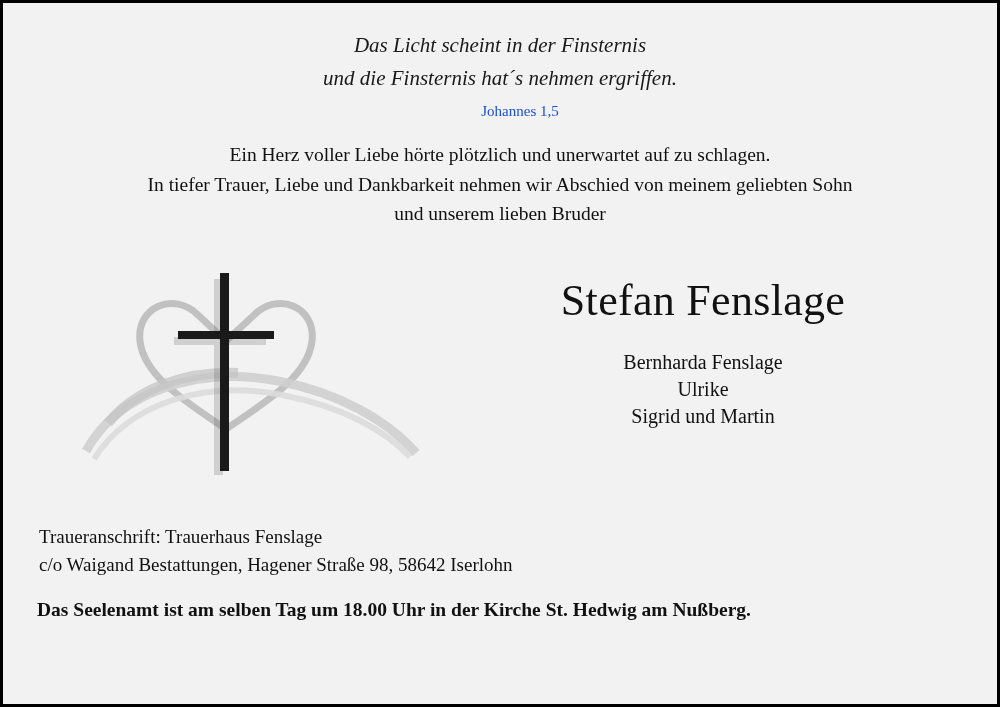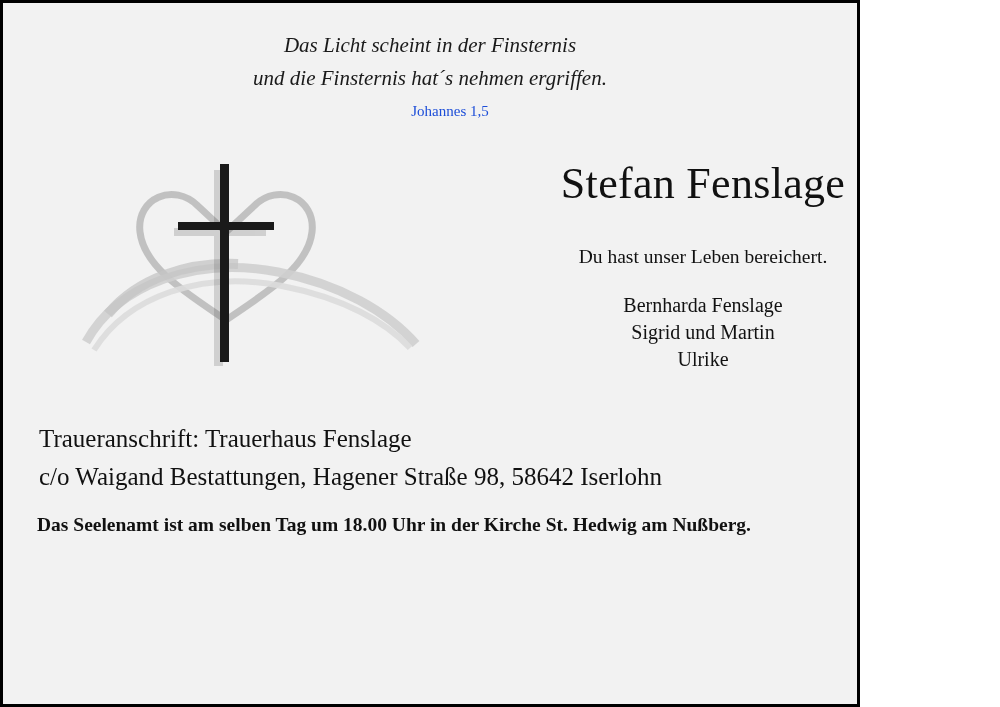--- a/index.html
+++ b/index.html
@@ -5,21 +5,21 @@
   html, body {
     margin: 0;
     padding: 0;
     background: #ffffff;
   }
   body {
     font-family: "Liberation Serif", serif;
   }
   .page {
     position: relative;
-    width: 860px;
+    width: 1000px;
     height: 707px;
     background: #f2f2f2;
     box-sizing: border-box;
     border: 3px solid #000000;
     overflow: hidden;
   }
   .inner {
     position: absolute;
     inset: 0;
     padding: 0;
@@ -63,21 +63,21 @@
   .emblem {
     position: absolute;
     left: 75px;
     top: 10px;
     width: 350px;
     height: 230px;
   }
   .right-col {
     position: absolute;
     left: 430px;
-    top: 4px;
+    top: 12px;
     width: 540px;
     text-align: center;
   }
   .deceased-name {
     font-size: 44px;
     color: #111;
     letter-spacing: 0.3px;
     margin-top: 22px;
     line-height: 1.1;
   }
@@ -95,23 +95,22 @@
   .survivors {
     margin-top: 24px;
     font-size: 20px;
     color: #111;
     line-height: 1.35;
   }
   .survivor-line { display: block; }
 
   
   .address {
-    margin-top: 6px;
     padding-left: 36px;
-    font-size: 25px;
+    font-size: 19px;
     color: #111;
     line-height: 1.5;
   }
   .addr-line { display: block; }
 
   .footer {
     padding-left: 28px;
     padding-right: 24px;
     margin-top: 16px;
     font-size: 19.5px;
@@ -126,20 +125,25 @@
 
 <div class="page">
   <div class="inner">
 
     <div class="verse">
       <span class="verse-line">Das Licht scheint in der Finsternis</span>
       <span class="verse-line">und die Finsternis hat´s nehmen ergriffen.</span>
     </div>
     <div class="verse-source">Johannes 1,5</div>
 
+    <div class="intro">
+      <span class="intro-line">Ein Herz voller Liebe hörte plötzlich und unerwartet auf zu schlagen.</span>
+      <span class="intro-line">In tiefer Trauer, Liebe und Dankbarkeit nehmen wir Abschied von meinem geliebten Sohn</span>
+      <span class="intro-line">und unserem lieben Bruder</span>
+    </div>
 
     <div class="mid">
 
       <div class="emblem">
         <svg viewBox="0 0 350 230" width="350" height="230" xmlns="http://www.w3.org/2000/svg">
 
           <path d="M120 62 C 96 38, 58 54, 62 88 C 66 124, 110 150, 148 176 C 186 150, 230 124, 234 88 C 238 54, 200 38, 176 62 L 148 88 Z" fill="none" stroke="#b9b9b9" stroke-width="7" opacity="0.85"></path>
 
           <path d="M8 198 C 40 140, 118 112, 200 128 C 262 140, 310 168, 338 200" fill="none" stroke="#cfcfcf" stroke-width="9" opacity="0.9"></path>
           <path d="M16 206 C 50 152, 124 126, 204 142 C 266 154, 308 178, 332 204" fill="none" stroke="#dcdcdc" stroke-width="6" opacity="0.9"></path>
@@ -150,25 +154,24 @@
             <rect x="96" y="84" width="92" height="8" fill="#555"></rect>
           </g>
 
           <rect x="142" y="20" width="9" height="198" fill="#1a1a1a"></rect>
           <rect x="100" y="78" width="96" height="8" fill="#1a1a1a"></rect>
         </svg>
       </div>
 
       <div class="right-col">
         <div class="deceased-name">Stefan Fenslage</div>
-        <div class="tribute">Du hast unser Leben bereichert.</div>
         <div class="survivors">
           <span class="survivor-line">Bernharda Fenslage</span>
+          <span class="survivor-line">Ulrike</span>
           <span class="survivor-line">Sigrid und Martin</span>
-          <span class="survivor-line">Ulrike</span>
         </div>
       </div>
     </div>
 
     <div class="address">
       <span class="addr-line">Traueranschrift: Trauerhaus Fenslage</span>
       <span class="addr-line">c/o Waigand Bestattungen, Hagener Straße 98, 58642 Iserlohn</span>
     </div>
 
     <div class="footer">

